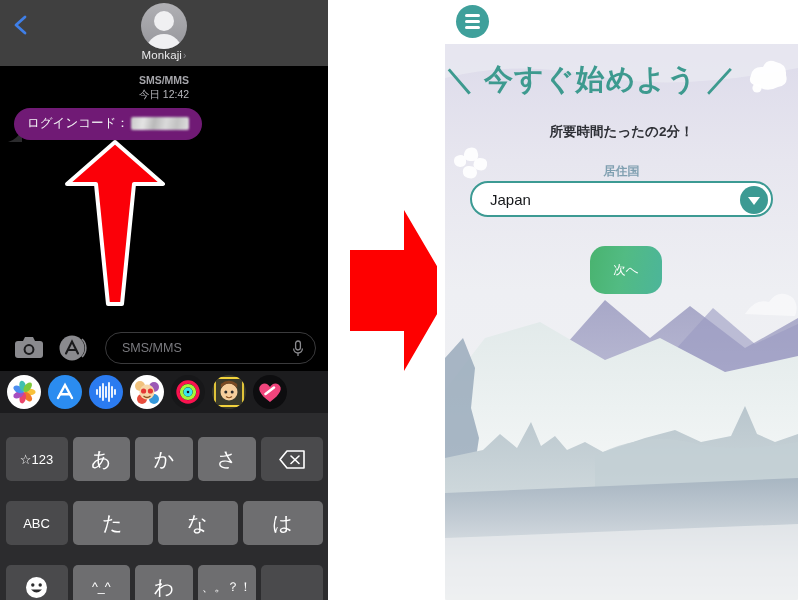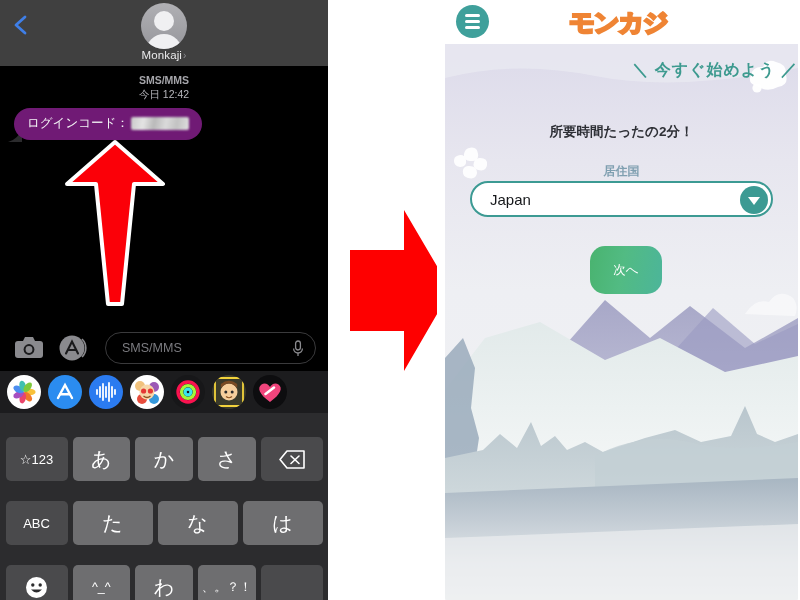--- a/index.html
+++ b/index.html
@@ -144,22 +144,22 @@
     -webkit-text-stroke: 2.6px #ef8434;
     text-shadow: 0 0 0 #ef8434;
   }
   #stage {
     position:absolute; left:8px; top:38px; width:353px; height:562px;
     background: linear-gradient(#dedce9 0%, #e6e4ef 14%, #ecebf2 30%, #eef0f3 48%, #e9eced 62%, #f0f1f2 100%);
     overflow:hidden; border-radius:2px;
   }
   #scenery { position:absolute; left:0; top:0; width:353px; height:562px; }
   #headline {
-    position:absolute; left:0; top:22px; width:353px; text-align:right;
-    color:#3d9a8f; font-size:16px; font-weight:700; letter-spacing:1px;
+    position:absolute; left:0; top:22px; width:353px; text-align:left;
+    color:#3d9a8f; font-size:29px; font-weight:700; letter-spacing:1px;
     z-index:3; white-space:nowrap;
   }
   #subline {
     position:absolute; left:0; top:85px; width:353px; text-align:center;
     color:#2d2f35; font-size:13.5px; font-weight:700; z-index:3;
   }
   #field-label {
     position:absolute; left:0; top:125px; width:353px; text-align:center;
     color:#7f9fb0; font-size:12px; font-weight:700; z-index:3;
   }
@@ -378,21 +378,20 @@
   </div>
 
   <div id="right-panel">
 
     <div id="rp-topbar">
       <div id="hamburger">
         <i></i>
         <i></i>
         <i></i>
       </div>
-      <div id="brand-logo">モンカジ</div>
     </div>
 
     <div id="stage">
 
       <svg id="scenery" viewBox="0 0 353 562" preserveAspectRatio="none">
         <defs>
           <linearGradient id="skyG" x1="0" y1="0" x2="0" y2="1">
             <stop offset="0%" stop-color="#dcdaea"></stop>
             <stop offset="22%" stop-color="#e7e6ef"></stop>
             <stop offset="45%" stop-color="#eeeff3"></stop>

